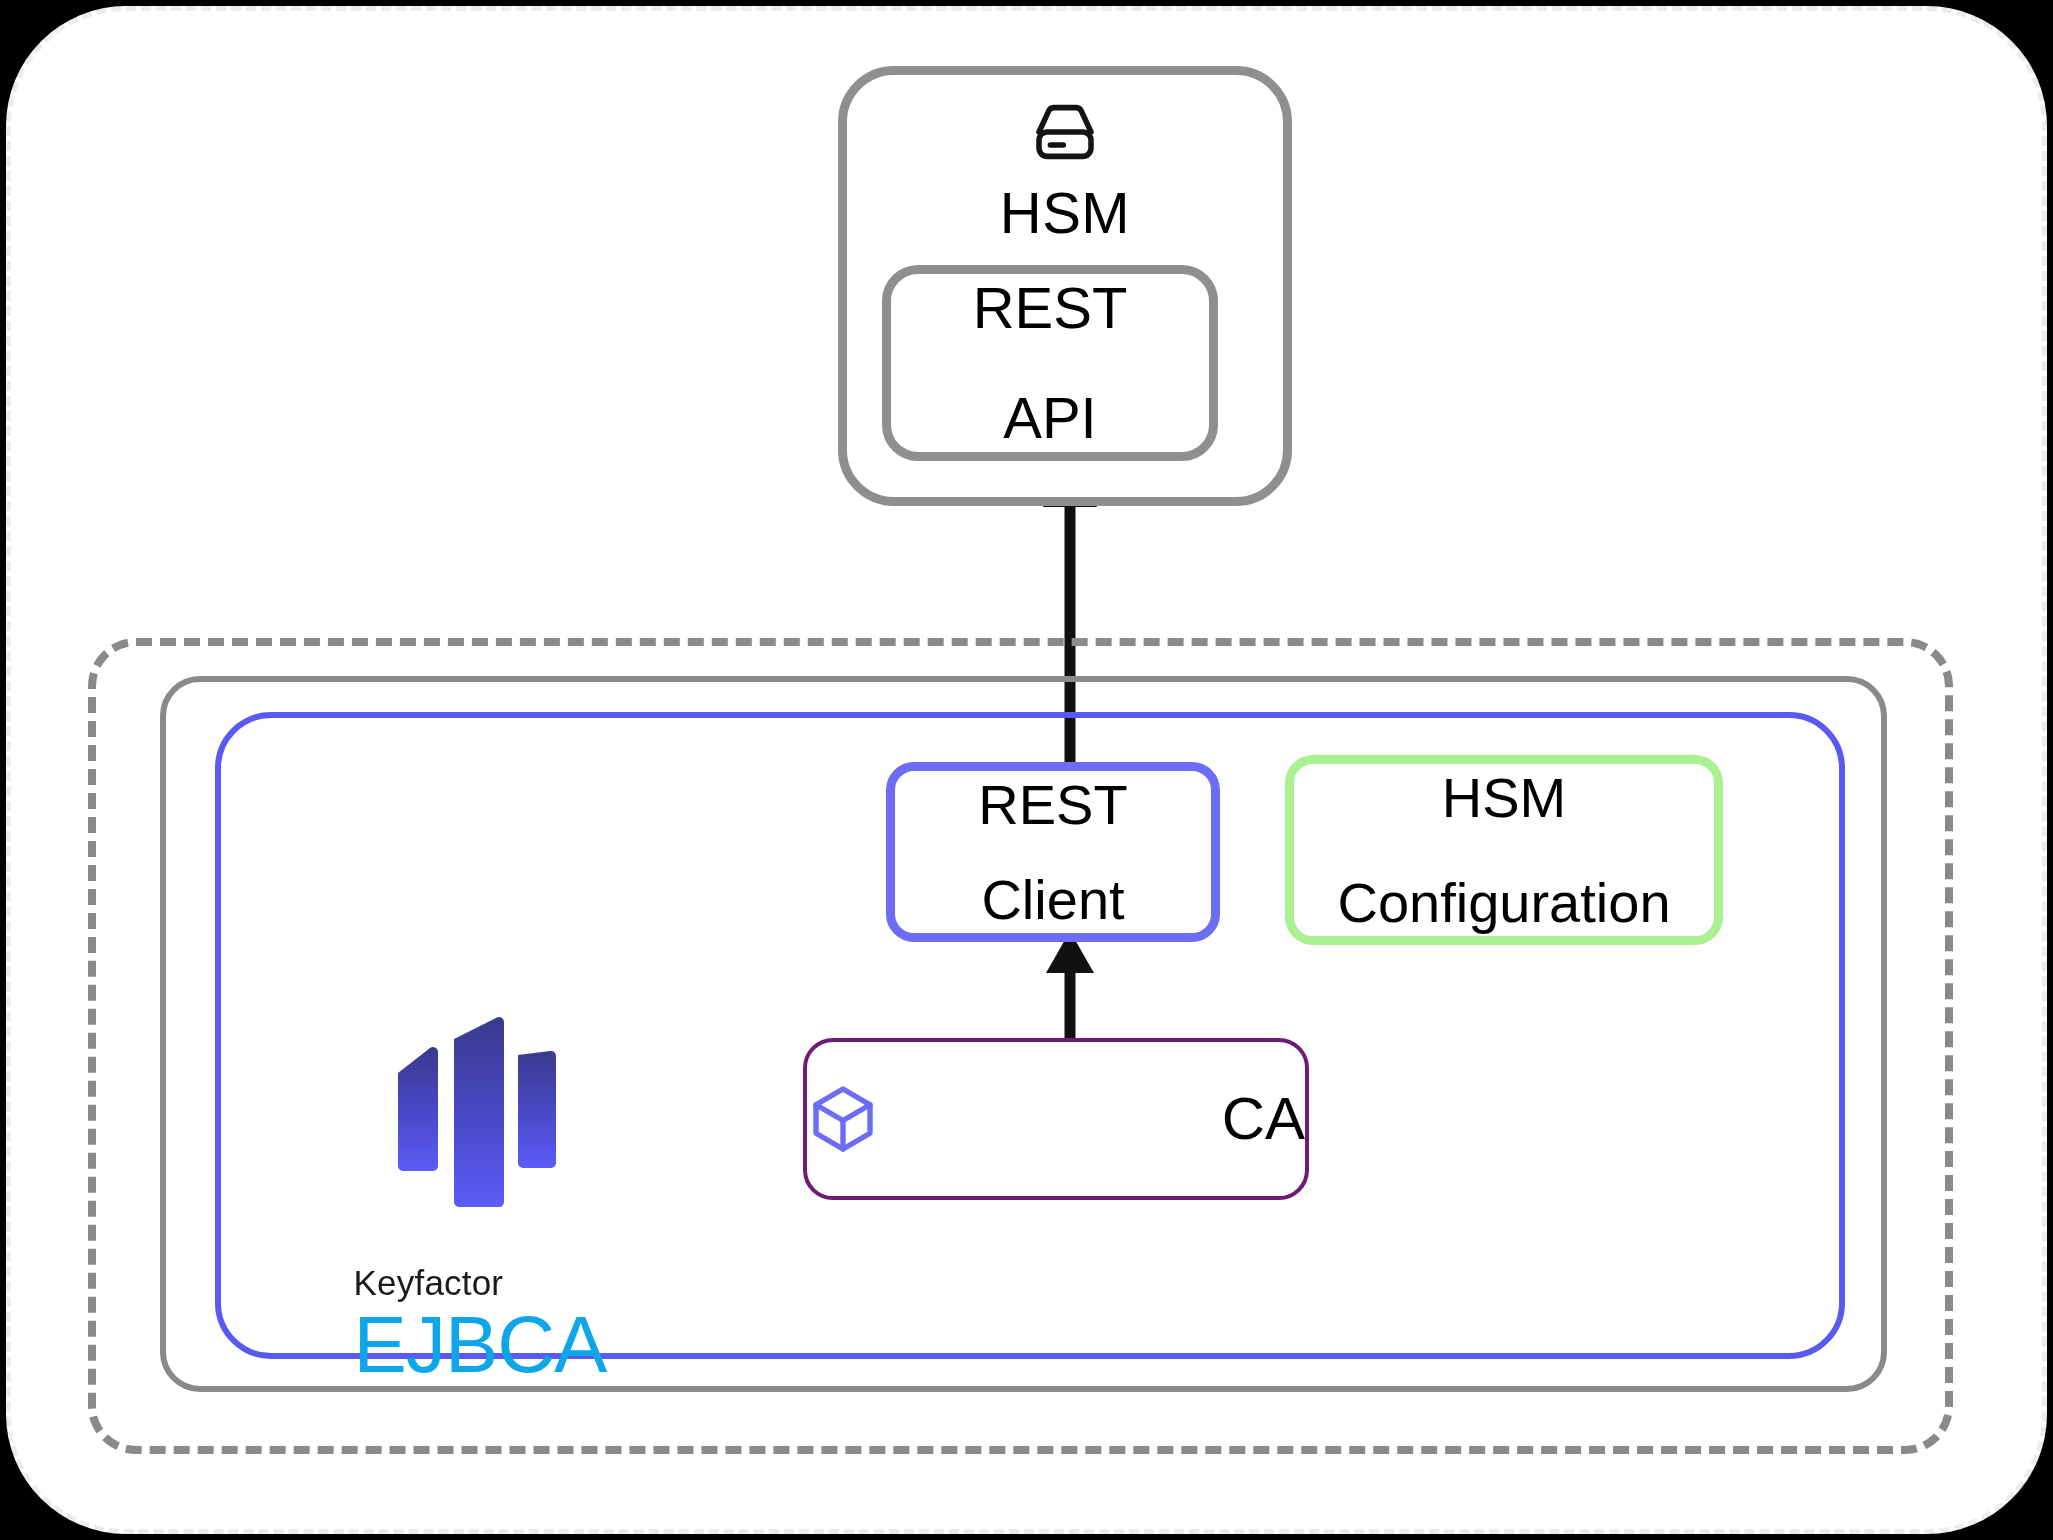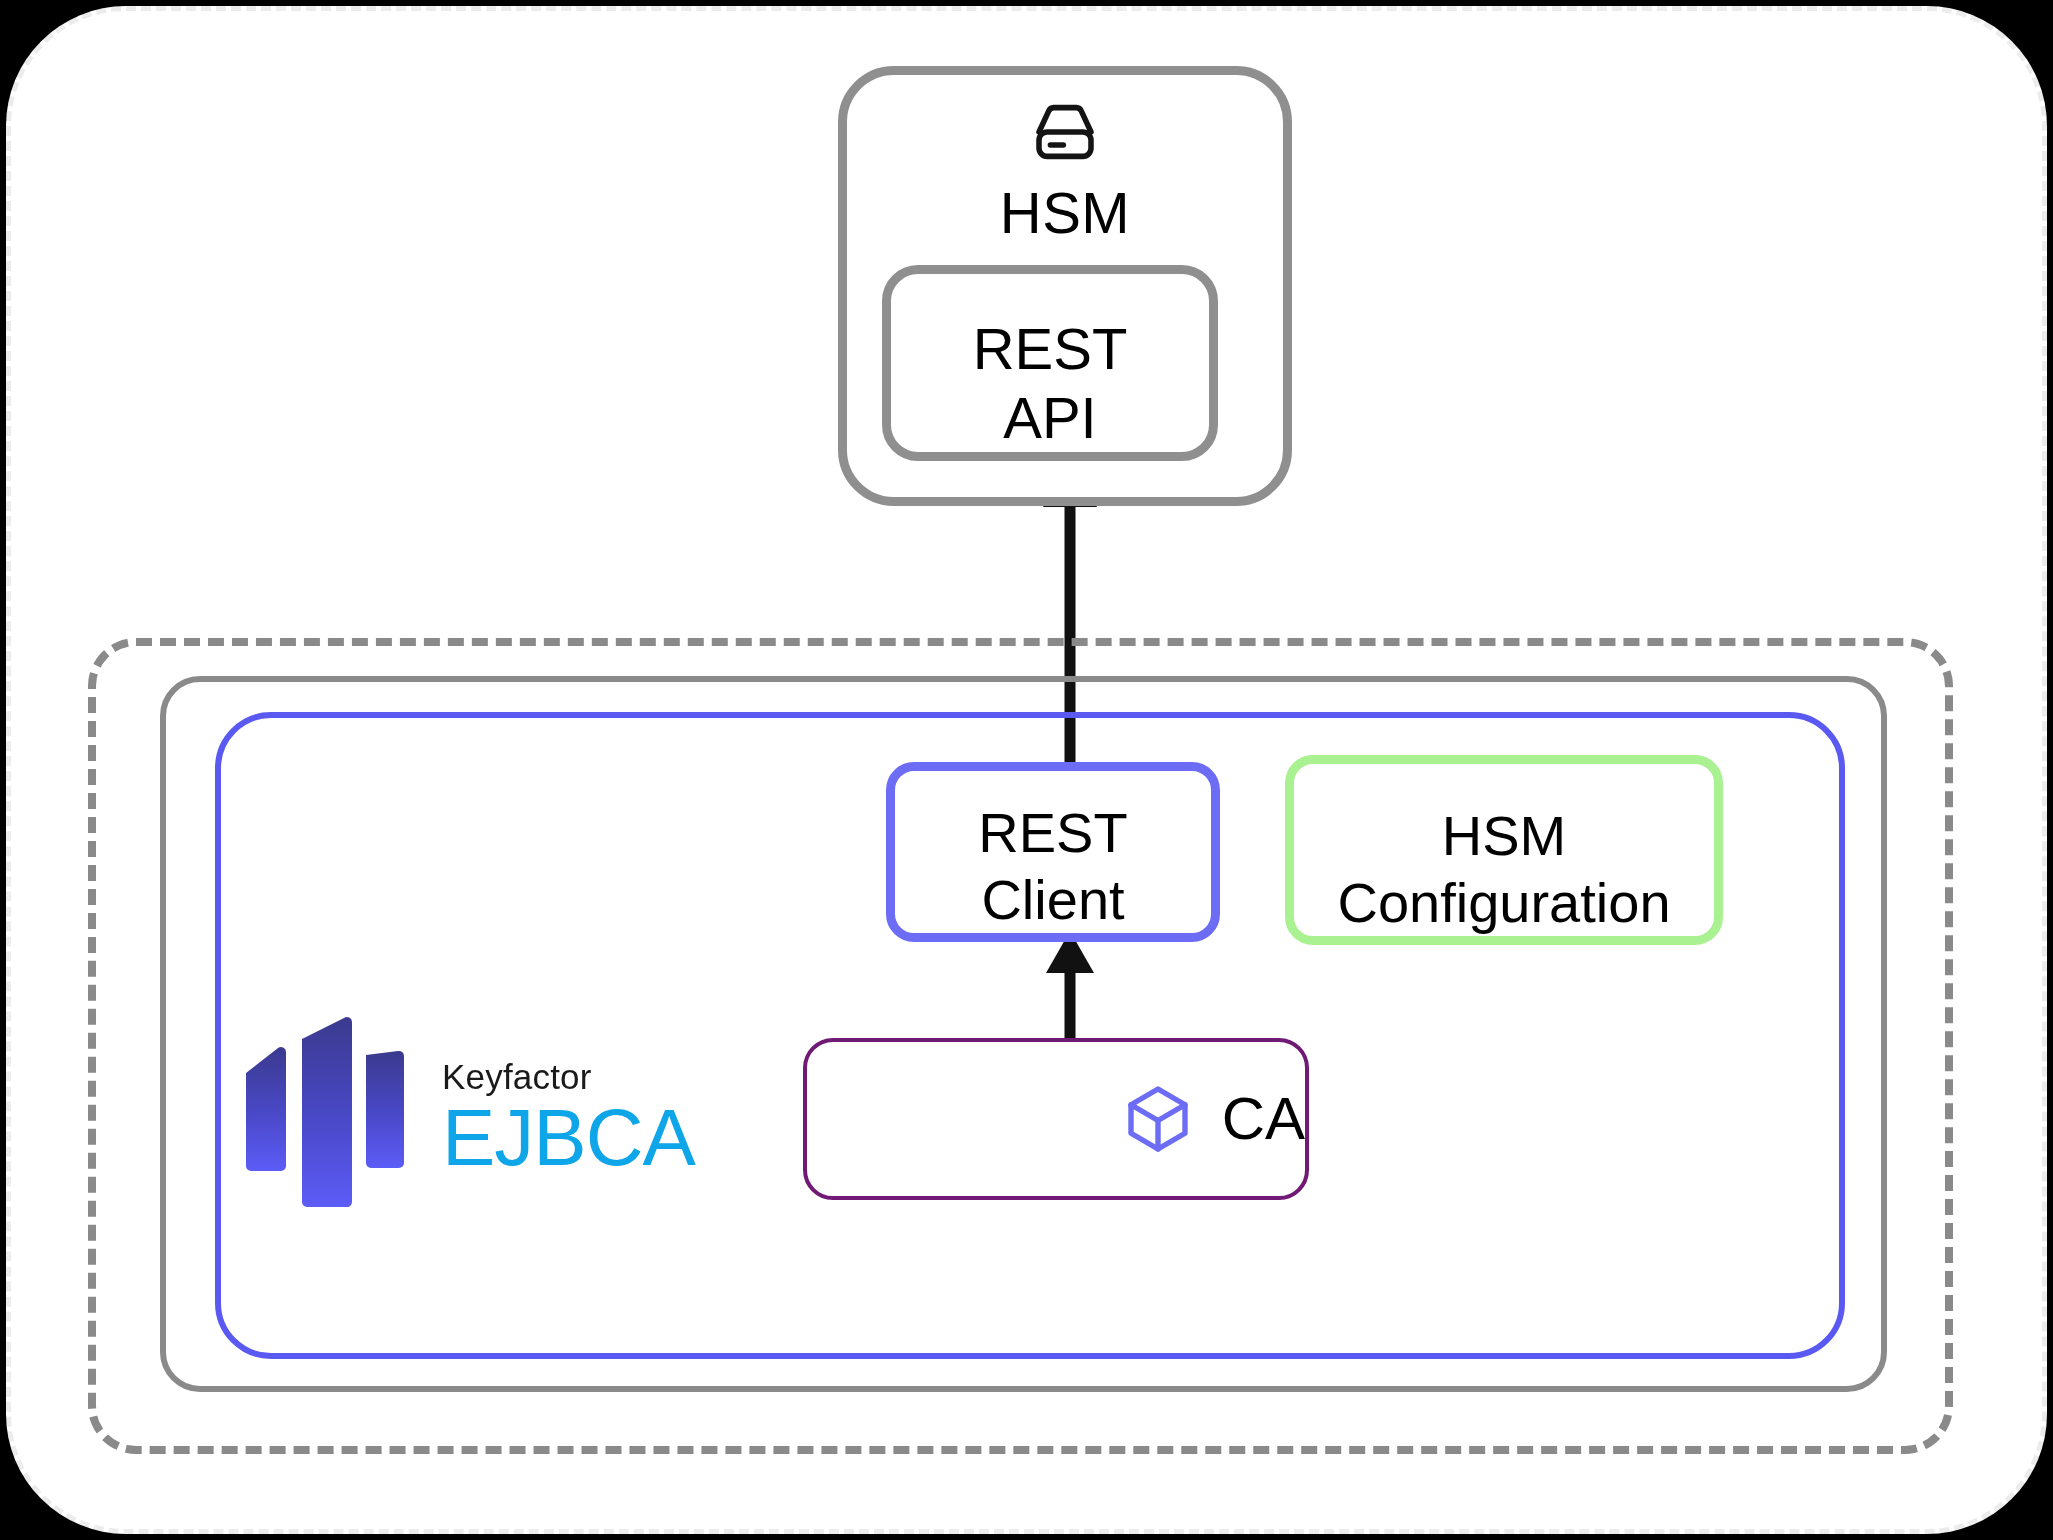--- a/index.html
+++ b/index.html
@@ -32,21 +32,21 @@
   }
 
   
   .node {
     position: absolute;
     box-sizing: border-box;
     background: #ffffff;
     display: flex;
     flex-direction: column;
     align-items: center;
-    justify-content: flex-end;
+    justify-content: space-between;
     text-align: center;
     color: #000000;
   }
 
   
   .hsm-box {
     left: 838px;
     top: 66px;
     width: 454px;
     height: 440px;
@@ -171,22 +171,23 @@
   }
 
   
   .logo-lockup {
     position: absolute;
     left: 240px;
     top: 1015px;
     width: 480px;
     height: 215px;
     display: flex;
+    flex-direction: column;
     align-items: center;
-    gap: 26px;
+    gap: 34px;
   }
   .logo-mark {
     width: 176px;
     height: 215px;
     display: block;
     flex: 0 0 auto;
   }
   .logo-words {
     display: flex;
     flex-direction: column;

